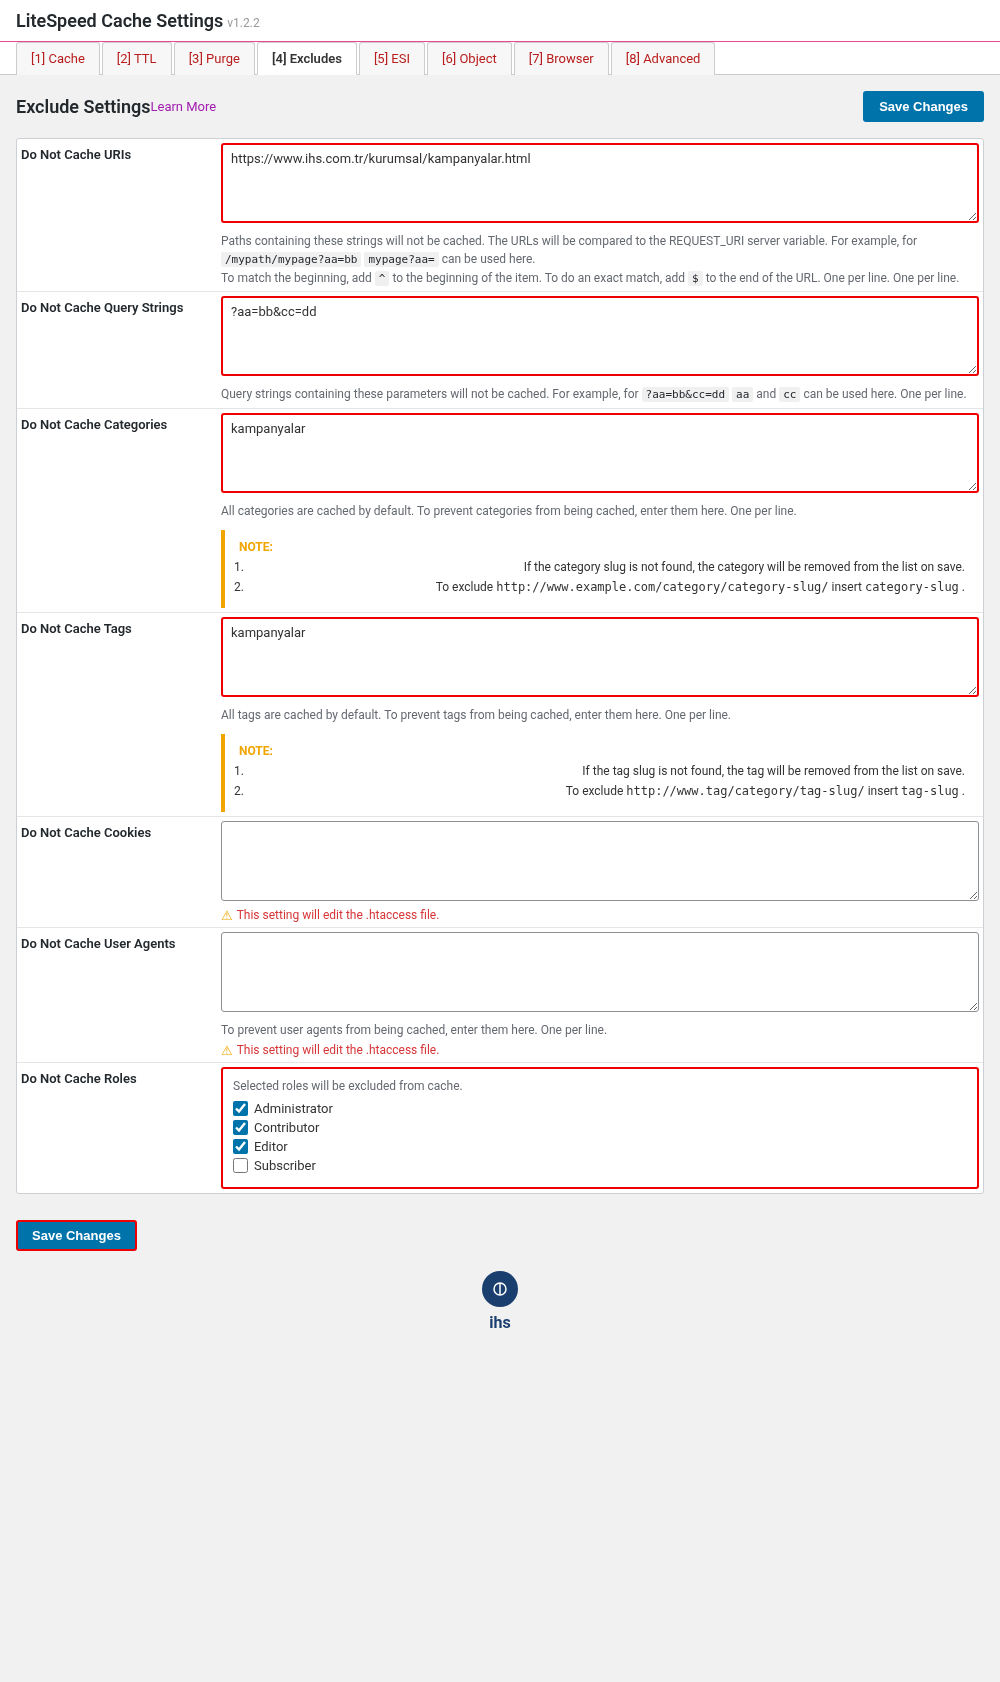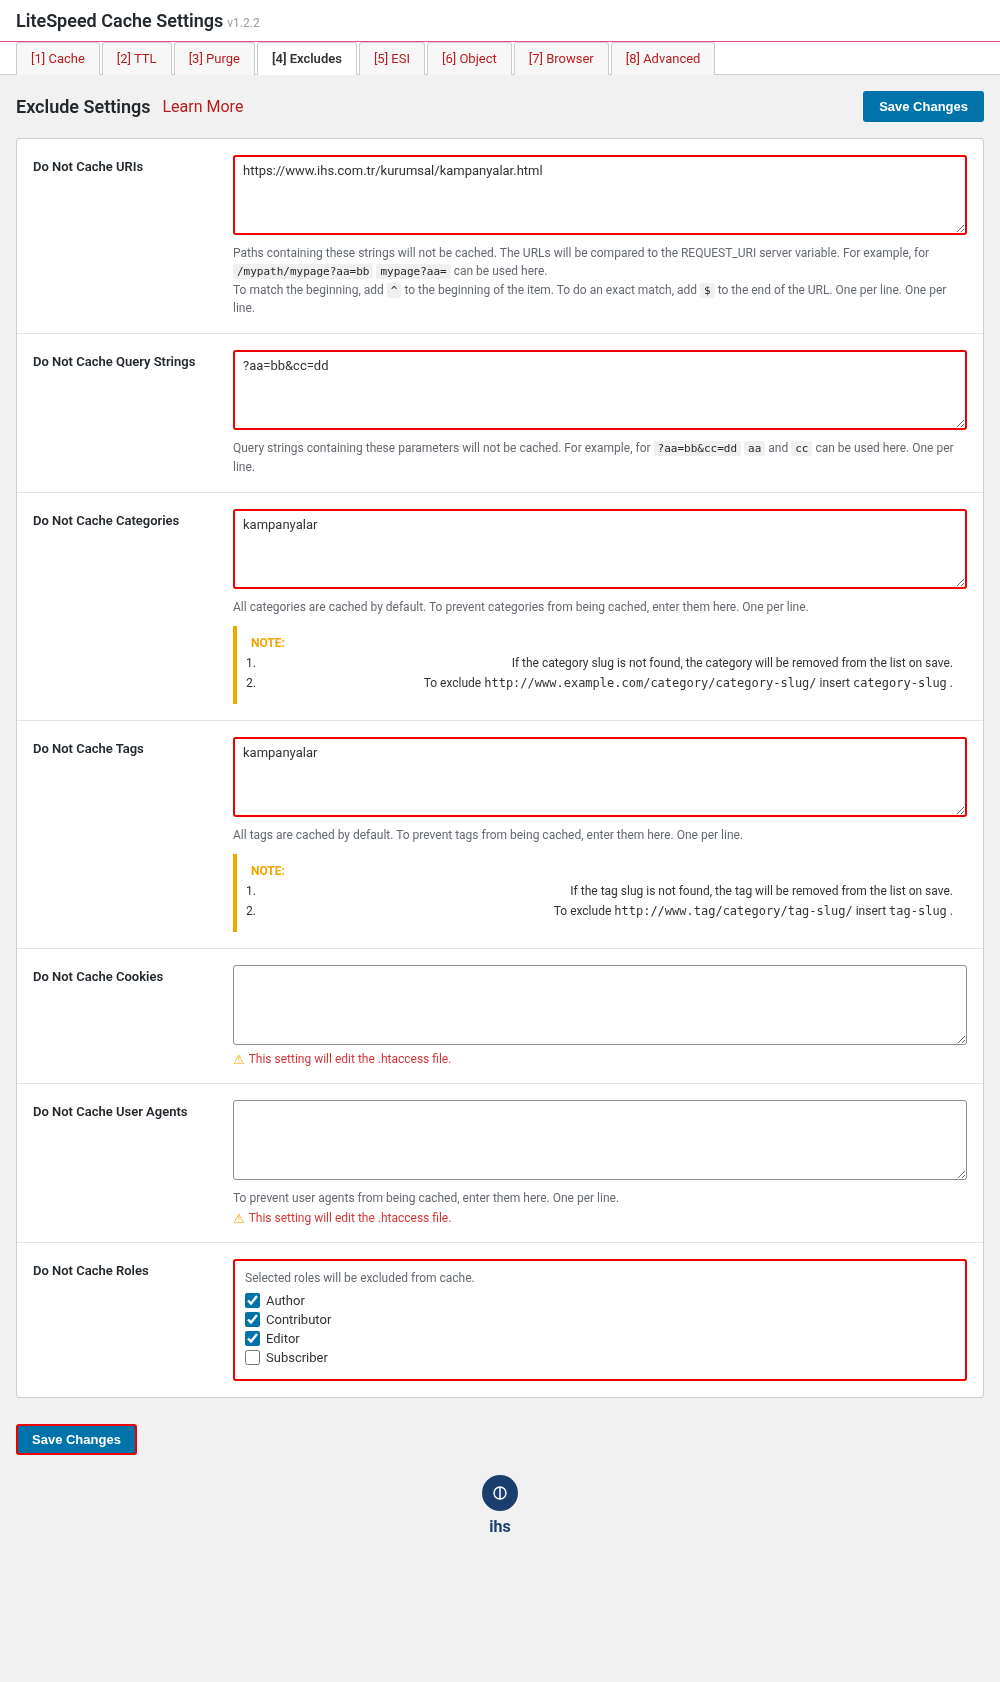--- a/index.html
+++ b/index.html
@@ -58,23 +58,22 @@
       align-items: center;
       justify-content: space-between;
       margin-bottom: 16px;
     }
     .section-title {
       font-size: 18px;
       font-weight: 600;
       color: #23282d;
     }
     .learn-more {
-      font-size: 16px;
-      color: #b91c1c;
-      margin-left: 12px;
+      font-size: 13px;
+      color: #a21caf;
       text-decoration: none;
     }
     .btn-save {
       background: #0073aa;
       color: #fff;
       border: none;
       padding: 8px 16px;
       border-radius: 3px;
       cursor: pointer;
       font-size: 13px;
@@ -82,21 +81,21 @@
     }
     .settings-table {
       background: #fff;
       border: 1px solid #ccd0d4;
       border-radius: 3px;
       width: 100%;
     }
     .setting-row {
       display: flex;
       border-bottom: 1px solid #e5e5e5;
-      padding: 16px;
+      padding: 4px;
       align-items: flex-start;
     }
     .setting-row:last-child { border-bottom: none; }
     .setting-label {
       width: 200px;
       min-width: 200px;
       font-weight: 600;
       font-size: 13px;
       padding-top: 4px;
       color: #23282d;
@@ -363,22 +362,22 @@
         </div>
       </div>
     </div>
 
     <div class="setting-row">
       <div class="setting-label">Do Not Cache Roles</div>
       <div class="setting-control">
         <div class="roles-container">
           <div class="roles-desc">Selected roles will be excluded from cache.</div>
           <div class="checkbox-item">
-            <input type="checkbox" checked="" id="role-author" style="">
-            <label for="role-author">Author</label>
+            <input type="checkbox" checked="" id="role-admin" style="">
+            <label for="role-admin">Administrator</label>
           </div>
           <div class="checkbox-item">
             <input type="checkbox" checked="" id="role-contributor" style="">
             <label for="role-contributor">Contributor</label>
           </div>
           <div class="checkbox-item">
             <input type="checkbox" checked="" id="role-editor" style="">
             <label for="role-editor">Editor</label>
           </div>
           <div class="checkbox-item">

